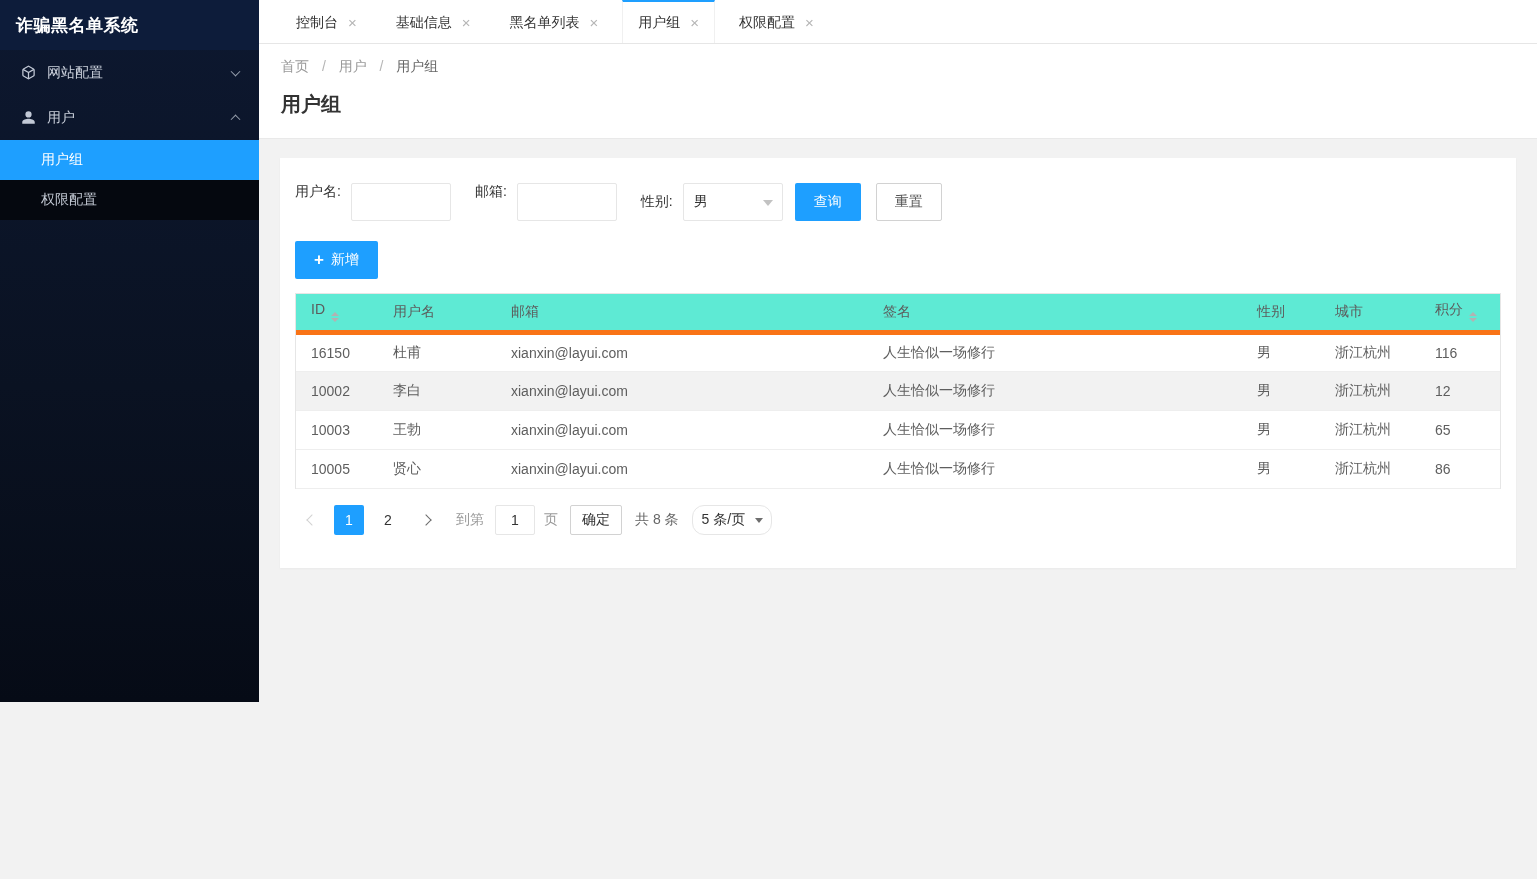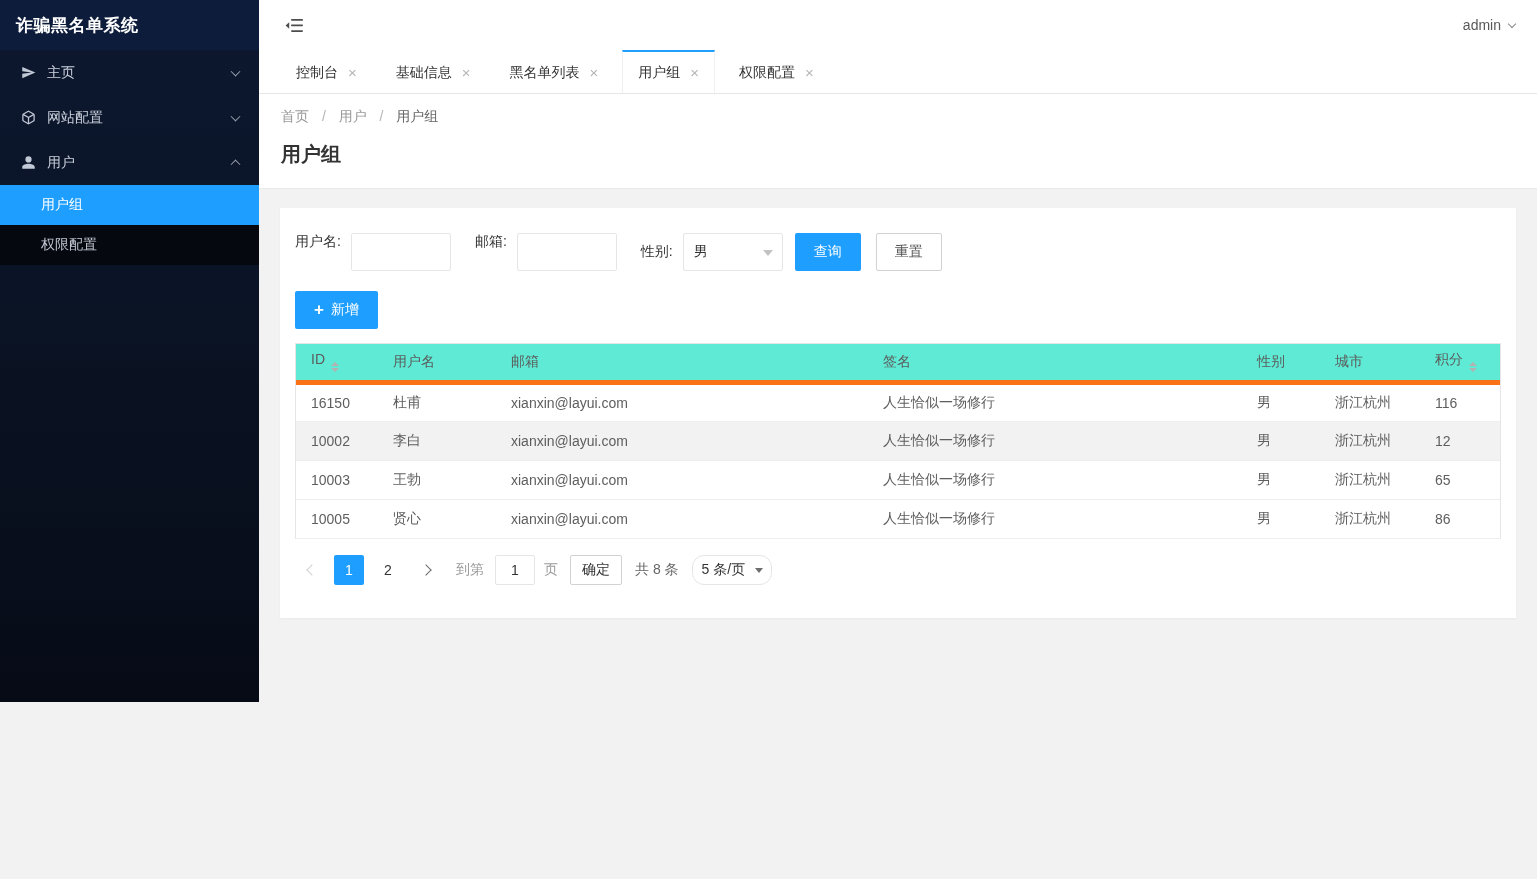--- a/index.html
+++ b/index.html
@@ -87,27 +87,20 @@
 </style>
 </head>
 <body>
 
 <div class="app">
 
   <aside class="sidebar">
     <div class="logo">诈骗黑名单系统</div>
     <nav>
       <div class="menu-item">
-        <svg viewBox="0 0 24 24">
-            <path fill="currentColor" d="M2.01 21 23 12 2.01 3 2 10l15 2-15 2z"></path>
-          </svg>
-        <span>主页</span>
-        <i class="chev down"></i>
-      </div>
-      <div class="menu-item">
         <svg viewBox="0 0 24 24" fill="none" stroke="currentColor" stroke-width="2" stroke-linejoin="round">
             <path d="M21 16V8a2 2 0 0 0-1-1.73l-7-4a2 2 0 0 0-2 0l-7 4A2 2 0 0 0 3 8v8a2 2 0 0 0 1 1.73l7 4a2 2 0 0 0 2 0l7-4A2 2 0 0 0 21 16z"></path>
             <path d="M3.27 6.96 12 12.01l8.73-5.05M12 22.08V12"></path>
           </svg>
         <span>网站配置</span>
         <i class="chev down"></i>
       </div>
       <div class="menu-item">
         <svg viewBox="0 0 24 24">
             <path fill="currentColor" d="M12 12a5 5 0 1 0-5-5 5 5 0 0 0 5 5zm0 2c-3.34 0-10 1.67-10 5v3h20v-3c0-3.33-6.66-5-10-5z"></path>
@@ -121,34 +114,20 @@
         </div>
         <div class="submenu-item">
           <span>权限配置</span>
         </div>
       </div>
     </nav>
   </aside>
 
   <div class="main">
 
-    <header class="topbar">
-      <button class="collapse-btn">
-        <svg width="19" height="15" viewBox="0 0 19 15">
-          <rect x="6" y="1" width="12" height="1.7" rx="0.8" fill="#4d4d4d"></rect>
-          <rect x="6" y="6.6" width="12" height="1.7" rx="0.8" fill="#4d4d4d"></rect>
-          <rect x="6" y="12.2" width="12" height="1.7" rx="0.8" fill="#4d4d4d"></rect>
-          <path d="M4.2 4.2 0.6 7.5 4.2 10.8Z" fill="#4d4d4d"></path>
-        </svg>
-      </button>
-      <div class="user">
-        <span>admin</span>
-        <i class="chev-sm"></i>
-      </div>
-    </header>
 
     <div class="tabbar">
         <div class="tab">
     <span>控制台</span>
     <span class="tab-close">×</span>
   </div>
         <div class="tab">
     <span>基础信息</span>
     <span class="tab-close">×</span>
   </div>

